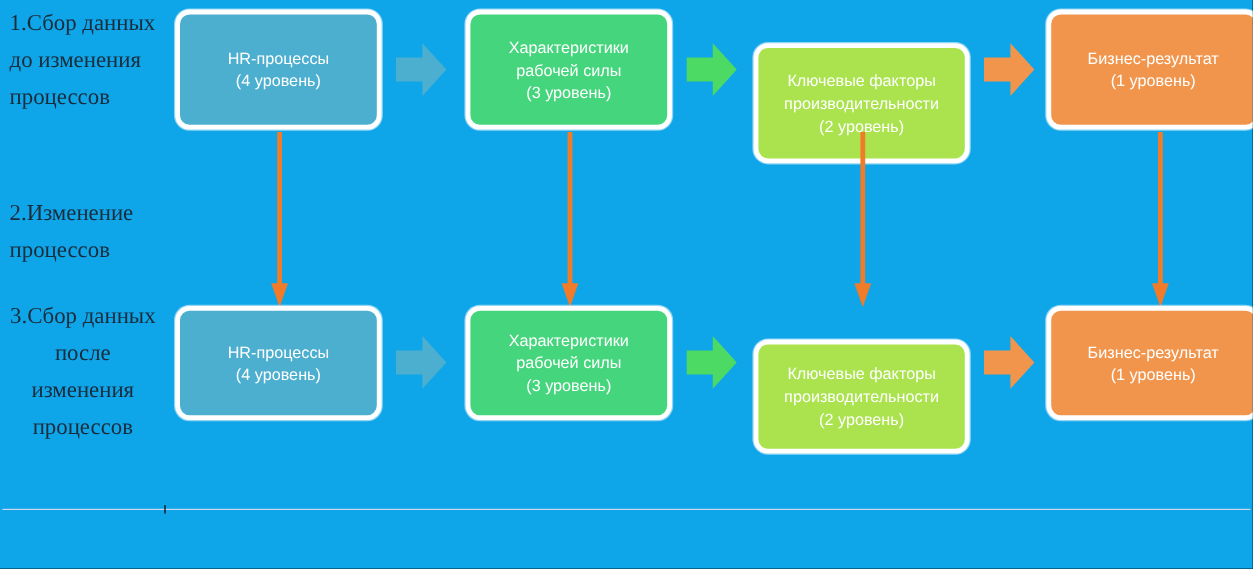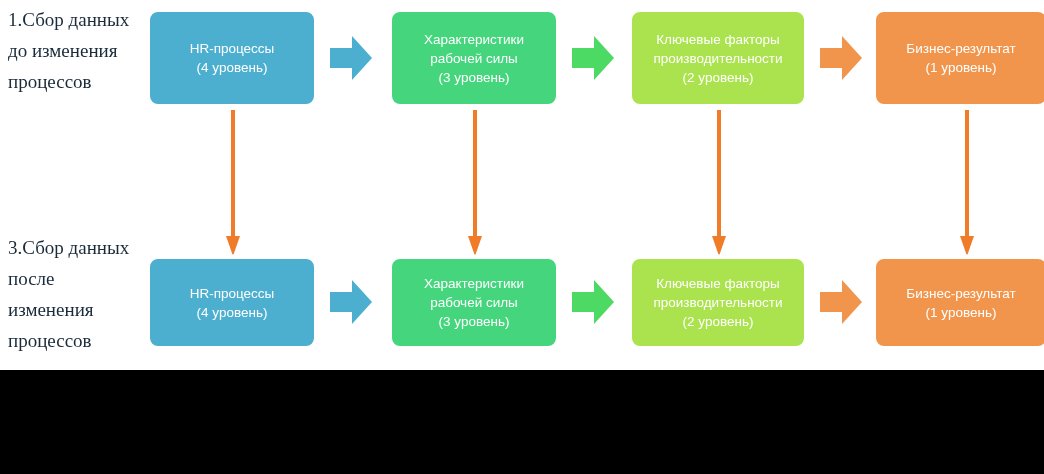--- a/index.html
+++ b/index.html
@@ -3,42 +3,42 @@
 <meta charset="utf-8">
 <style>
   html, body {
     margin: 0;
     padding: 0;
     background: #000000;
   }
   #stage {
     position: relative;
     width: 1044px;
-    height: 370px;
-    background: #ffffff;
+    height: 474px;
+    background: #0ea5e9;
     overflow: hidden;
     font-family: "Liberation Sans", sans-serif;
   }
 
   
   .row-label {
     position: absolute;
     left: 8px;
     width: 122px;
     font-family: "Liberation Serif", serif;
     font-size: 19px;
     line-height: 31px;
     color: #1a2b3a;
     letter-spacing: 0px;
     white-space: normal;
     word-break: break-word;
   }
   #label-1 { top: 4px; }
   #label-2 { top: 162px; }
-  #label-3 { top: 232px; }
+  #label-3 { top: 248px; text-align: center; }
 
   
   #analysis-heading {
     position: absolute;
     left: 143px;
     top: 160px;
     font-family: "Liberation Serif", serif;
     font-size: 25px;
     line-height: 34px;
     color: #1f3040;
@@ -58,21 +58,21 @@
     color: #ffffff;
     font-size: 13.5px;
     line-height: 19px;
     padding: 2px 6px;
     box-shadow: 0 0 0 1px rgba(255,255,255,0.55);
   }
   .pbox .txt { display: block; }
 
   .c-blue  { background: #4CAFCF; }
   .c-green { background: #45D67D; justify-content: center; }
-  .c-lime  { background: #AAE34D; }
+  .c-lime  { background: #AAE34D; margin-top: 28px; }
   .c-orange{ background: #F2954C; }
 
   
   .harrow {
     position: absolute;
     width: 42px;
     height: 48px;
   }
   .harrow svg { display: block; width: 100%; height: 100%; }
 
@@ -101,20 +101,21 @@
     background: #000000;
   }
 </style>
 </head>
 <body>
 
 <div id="stage">
 
   <div class="row-label" id="label-1">1.Сбор данных до изменения процессов</div>
 
+  <div class="row-label" id="label-2">2.Изменение процессов</div>
 
   <div class="row-label" id="label-3">3.Сбор данных после изменения процессов</div>
 
 
   <div class="pbox c-blue" style="left:146px; top:8px; width:172px; height:100px;">
     <span class="txt">
       <span>HR-процессы</span><br>
       <span>(4 уровень)</span>
     </span>
   </div>

